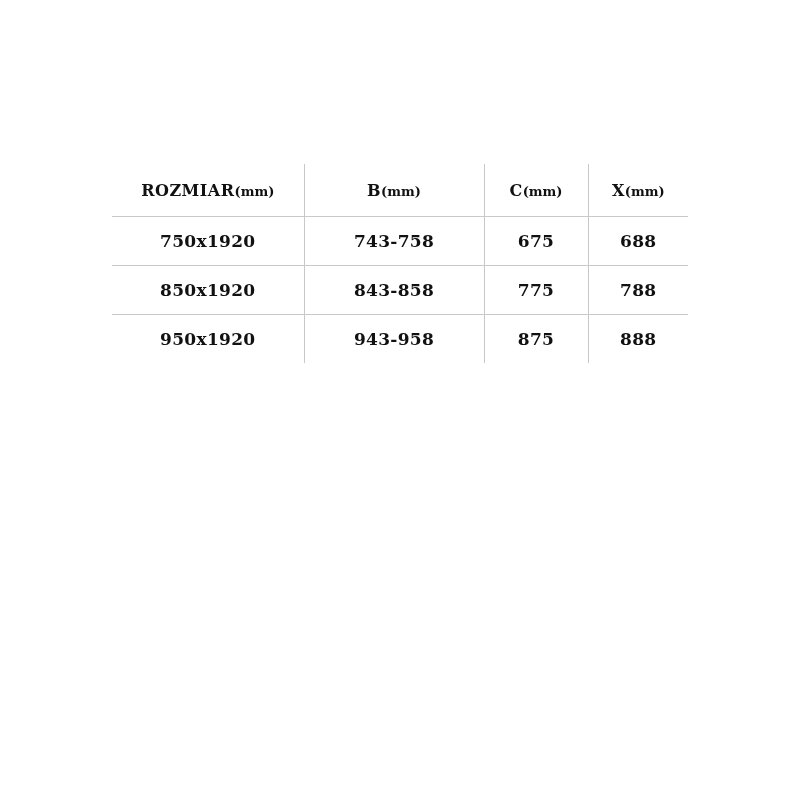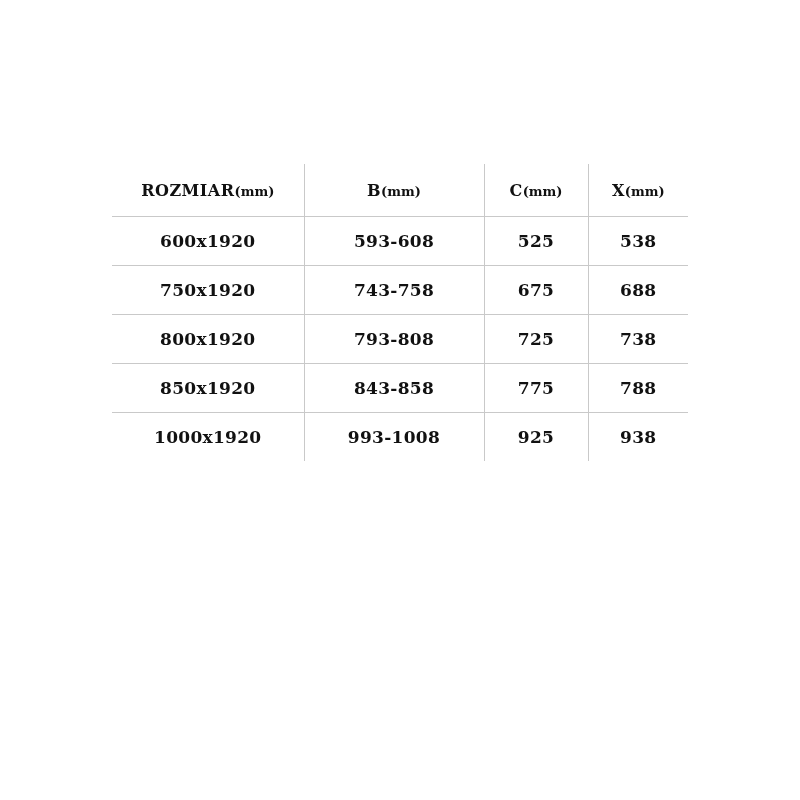--- a/index.html
+++ b/index.html
@@ -77,45 +77,33 @@
       <thead>
         <tr>
           <th><span>ROZMIAR</span><span class="unit">(mm)</span></th>
           <th><span>B</span><span class="unit">(mm)</span></th>
           <th><span>C</span><span class="unit">(mm)</span></th>
           <th><span>X</span><span class="unit">(mm)</span></th>
         </tr>
       </thead>
       <tbody>
         <tr>
-          <td>600x1920</td>
-          <td>593-608</td>
-          <td>525</td>
-          <td>538</td>
-        </tr>
-        <tr>
           <td>750x1920</td>
           <td>743-758</td>
           <td>675</td>
           <td>688</td>
-        </tr>
-        <tr>
-          <td>800x1920</td>
-          <td>793-808</td>
-          <td>725</td>
-          <td>738</td>
         </tr>
         <tr>
           <td>850x1920</td>
           <td>843-858</td>
           <td>775</td>
           <td>788</td>
         </tr>
         <tr>
-          <td>1000x1920</td>
-          <td>993-1008</td>
-          <td>925</td>
-          <td>938</td>
+          <td>950x1920</td>
+          <td>943-958</td>
+          <td>875</td>
+          <td>888</td>
         </tr>
       </tbody>
     </table>
   </div>
 </div>
 
 </body></html>

